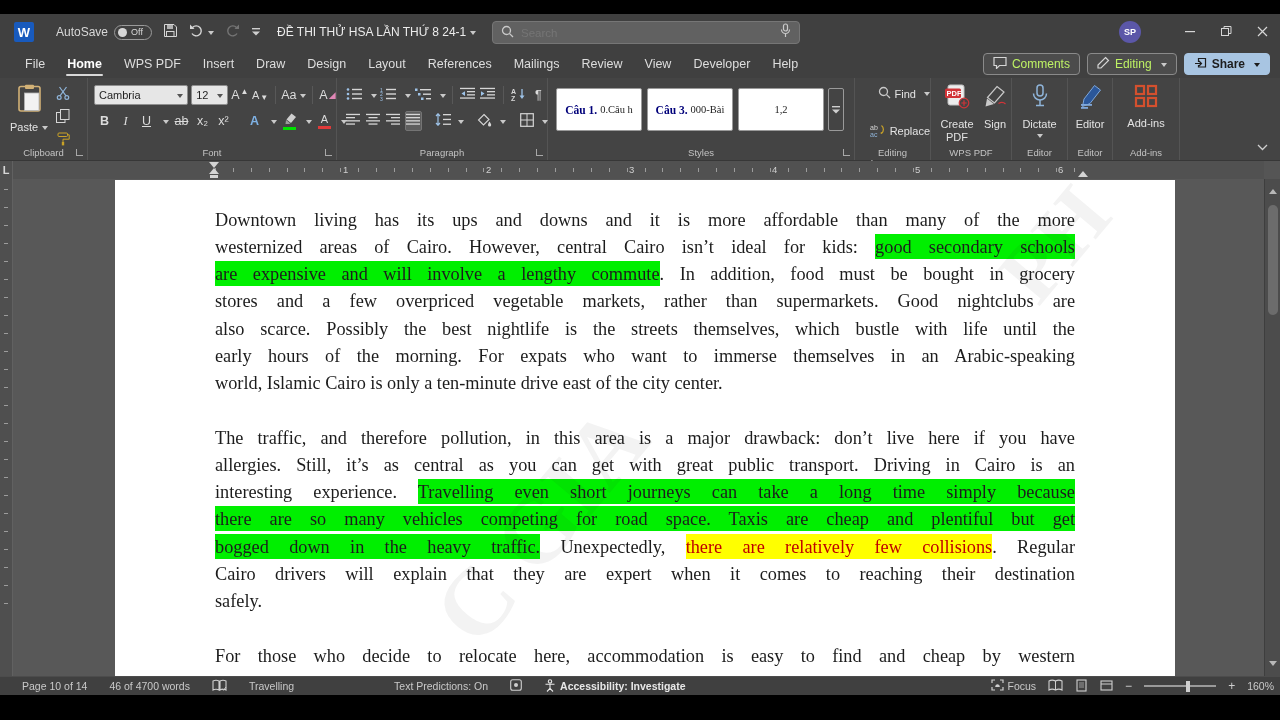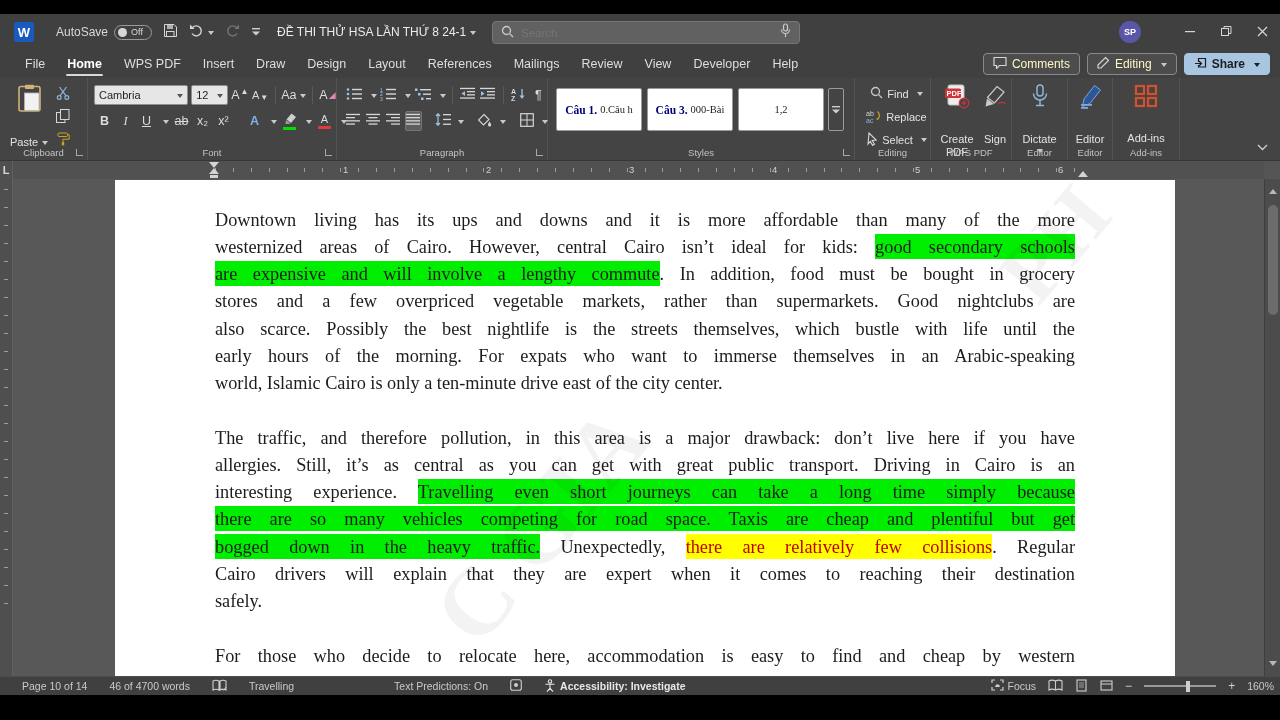--- a/index.html
+++ b/index.html
@@ -19,42 +19,42 @@
   .searchbox input{flex:1;background:transparent;border:none;outline:none;color:#cfcfcf;font-size:11.5px;margin-left:7px}
   .avatar{position:absolute;right:139px;top:7px;width:22px;height:22px;border-radius:50%;background:#5b57a8;color:#fff;font-size:9px;font-weight:bold;display:flex;align-items:center;justify-content:center}
   .winbtn{position:absolute;top:0;width:36px;height:36px;display:flex;align-items:center;justify-content:center}
   
   .tabrow{position:absolute;top:50px;left:0;width:100%;height:28px;background:#404040;display:flex;align-items:center}
   .tabs{display:flex;align-items:center;margin-left:14px;height:100%}
   .tab{position:relative;padding:0 11px;font-size:12.5px;color:#dedede;height:100%;display:flex;align-items:center;cursor:default}
   .tab.active{color:#fff;font-weight:bold}
   .tab.active::after{content:"";position:absolute;left:10px;right:10px;bottom:2px;height:2.5px;background:#d8d8d8;border-radius:2px}
   .tr-right{position:absolute;right:10px;top:3px;display:flex;gap:7px}
-  .pill{height:22px;border:1px solid #8a8a8a;border-radius:4px;background:#4c4c4c;color:#fef9c3;font-size:12px;display:flex;align-items:center;padding:0 9px;gap:5px}
+  .pill{height:22px;border:1px solid #8a8a8a;border-radius:4px;background:#4c4c4c;color:#bef264;font-size:12px;display:flex;align-items:center;padding:0 9px;gap:5px}
   .pill.share{background:#a8c5e2;border-color:#a8c5e2;color:#1d1d1d;font-weight:bold}
   .dd{width:0;height:0;border:3.5px solid transparent;border-top:4.5px solid #c9c9c9;display:inline-block;margin-left:4px;transform:translateY(2px)}
   .pill.share .dd{border-top-color:#1d1d1d}
 
   
   .ribbon{position:absolute;top:78px;left:0;width:100%;height:83px;background:#444;display:flex;border-bottom:1px solid #373737}
   .g{position:relative;height:100%;border-right:1px solid #545454;flex:none}
   .glabel{position:absolute;bottom:2px;left:0;width:100%;text-align:center;font-size:9.5px;color:#c3c3c3}
   .glaunch{position:absolute;right:4px;bottom:4px;width:7px;height:7px;border-left:1px solid #a8a8a8;border-bottom:1px solid #a8a8a8}
   .row{display:flex;align-items:center}
   .fbtn{min-width:17px;height:20px;display:flex;align-items:center;justify-content:center;color:#dcdcdc;font-size:12.5px;padding:0 1px}
   .fbtn.active{background:#5e5e5e;border:1px solid #747474;border-radius:2px}
   .combo{height:20px;background:#e6e6e6;border:1px solid #8f8f8f;border-radius:2px;color:#1f1f1f;font-size:11px;display:flex;align-items:center;padding:0 4px}
   .combo .dd{border-top-color:#555}
   .vsep{width:1px;height:18px;background:#585858;margin:0 3px}
   .blue{color:#7fb2e5;font-weight:bold}
   .bold{font-weight:bold}.ital{font-style:italic;font-family:"Liberation Serif",serif}.und{text-decoration:underline}.strk{text-decoration:line-through}
   .colorbar{display:flex;flex-direction:column;align-items:center;line-height:11px}
   .colorbar .bar{width:13px;height:3px;margin-top:1px}
   .stack{display:flex;flex-direction:column;align-items:center;justify-content:flex-start}
-  .biglabel{font-size:11px;color:#e3e3e3;text-align:center;line-height:13px;margin-top:20px}
+  .biglabel{font-size:11px;color:#e3e3e3;text-align:center;line-height:13px;margin-top:5px}
   
   .scards{display:flex;gap:5px;margin:10px 0 0 8px}
   .scard{width:86px;height:43px;background:#fff;border:1px solid #9a9a9a;border-radius:2px;display:flex;align-items:center;justify-content:center;overflow:hidden;padding:0 3px;white-space:nowrap}
   .sname{color:#00007a;font-weight:bold;font-family:"Liberation Serif",serif;font-size:11.5px;margin-right:3px}
   .sprev{color:#222;font-family:"Liberation Serif",serif;font-size:10.5px}
   .gallerybar{width:16px;height:43px;border:1px solid #9a9a9a;border-radius:2px;margin-left:3px;display:flex;align-items:center;justify-content:center}
   
   .erow{display:flex;align-items:center;gap:4px;height:19px;color:#e3e3e3;font-size:11px;margin-left:8px}
   .collapse{position:absolute;right:12px;bottom:5px}
 
@@ -451,21 +451,21 @@
           <span><svg width="10" height="9">
               <rect x="1" y="0" width="8" height="1.4" fill="#cfcfcf"></rect>
               <path d="M1 3.5l4 4 4-4z" fill="#cfcfcf"></path>
             </svg></span>
         </div>
       <div class="glabel">Styles</div>
       <div class="glaunch"></div>
     </div>
 
     <div class="g" style="width:76px">
-      <div class="stack" style="align-items:center;padding-top:6px;gap:4px">
+      <div class="stack" style="align-items:flex-end;padding-top:6px;gap:18px">
         <div class="erow">
             <span><svg width="13" height="13" viewBox="0 0 13 13">
                 <circle cx="5.5" cy="5.5" r="4" fill="none" stroke="#c9c9c9" stroke-width="1.3"></circle>
                 <line x1="8.6" y1="8.6" x2="12" y2="12" stroke="#c9c9c9" stroke-width="1.3"></line>
               </svg></span>
             <span>Find</span>
             <span class="dd"></span>
           </div>
         <div class="erow">
             <span><svg width="16" height="14">

